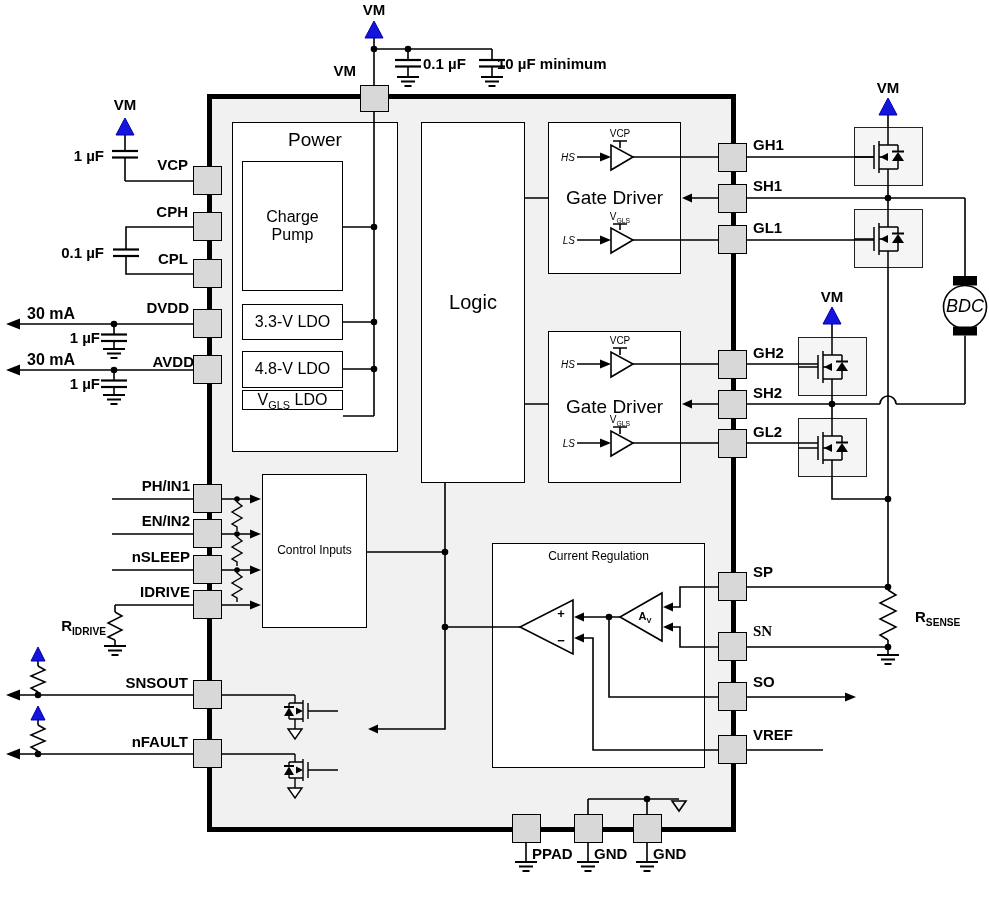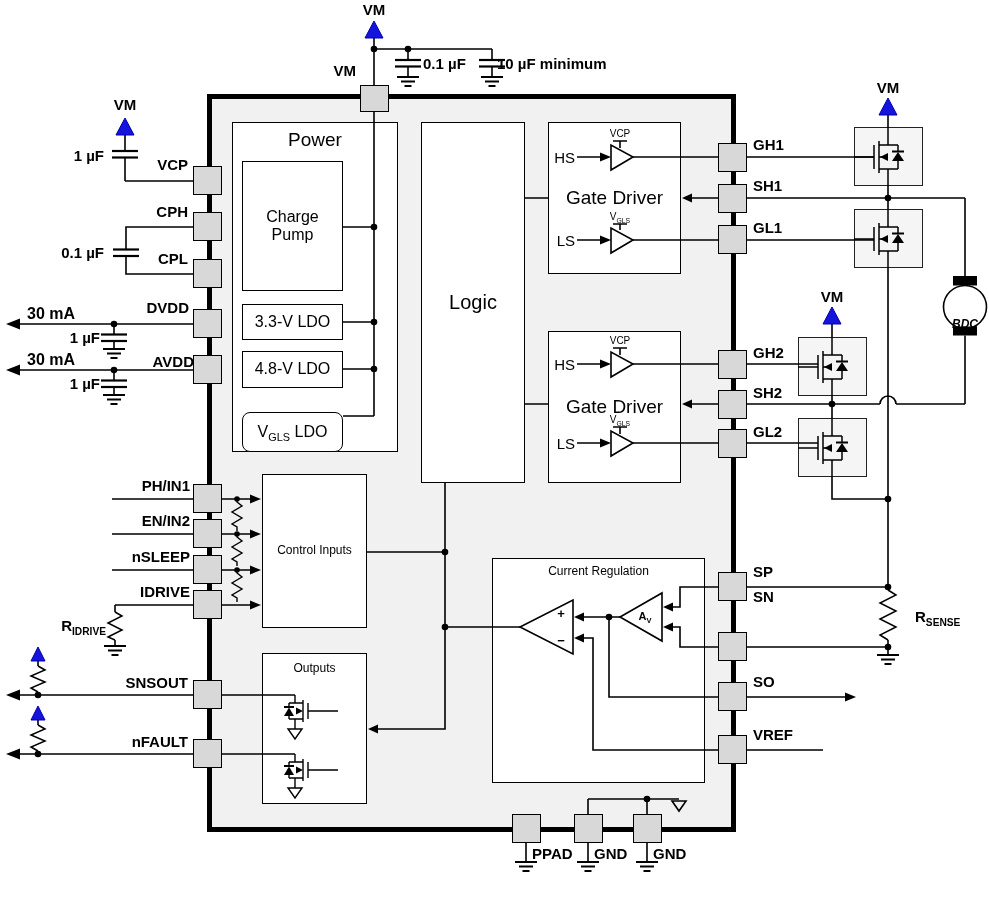--- a/index.html
+++ b/index.html
@@ -11,24 +11,24 @@
   .blk{position:absolute;background:#fff;border:1.6px solid #000;box-sizing:border-box;
        display:flex;align-items:center;justify-content:center;text-align:center;line-height:1.15;}
   .blk.top{align-items:flex-start;}
   .fetbox{position:absolute;background:var(--fet-box-bg);border:1.3px solid #222;box-sizing:border-box;}
   .pin{position:absolute;width:29px;height:29px;background:var(--pin-fill);
        border:1.6px solid #000;box-sizing:border-box;}
   svg.wires{position:absolute;left:0;top:0;pointer-events:none;}
   .lbl{position:absolute;font-weight:bold;font-size:15px;white-space:nowrap;transform:translate(0,-50%);}
   .lbl.r{transform:translate(-100%,-50%);}
   .lbl.c{transform:translate(-50%,-50%);}
-  .lbl.small{font-size:15px;font-weight:normal;}
+  .lbl.small{font-size:10px;font-weight:normal;font-style:italic;}
   .lbl.tiny{font-size:10px;font-weight:normal;}
   .lbl.s12{font-size:16px;}
-  .lbl.it{font-style:italic;font-weight:bold;font-size:12px;margin-top:18px;}
+  .lbl.it{font-style:italic;font-weight:normal;font-size:18px;}
   .lbl sub,.blk sub{font-size:68%;line-height:0;}
   .t16{font-size:16px;} .t18{font-size:12px;} .t19{font-size:19px;} .t20{font-size:20px;}
   .pt6{padding-top:6px;} .pt8{padding-top:8px;}
   .w72{display:block;width:72px;} .w84{display:block;width:84px;}
 </style>
 </head>
 <body>
 
 <div class="canvas">
 
@@ -39,39 +39,36 @@
     </div>
   <div class="blk t16" style="left:242px;top:161px;width:101px;height:130px;">
     <span class="w72">Charge Pump</span>
     </div>
   <div class="blk t16" style="left:242px;top:304px;width:101px;height:36px;">
     <span>3.3-V LDO</span>
     </div>
   <div class="blk t16" style="left:242px;top:351px;width:101px;height:37px;">
     <span>4.8-V LDO</span>
     </div>
-  <div class="blk t16" style="left:242px;top:412px;width:101px;height:40px;border-radius:8px;">
+  <div class="blk t16" style="left:242px;top:390px;width:101px;height:20px;">
     <span><span>V</span><sub>GLS</sub>&nbsp;<span>LDO</span></span>
     </div>
   <div class="blk t20" style="left:421px;top:122px;width:104px;height:361px;">
     <span>Logic</span>
     </div>
   <div class="blk t19" style="left:548px;top:122px;width:133px;height:152px;">
     <span>Gate Driver</span>
     </div>
   <div class="blk t19" style="left:548px;top:331px;width:133px;height:152px;">
     <span>Gate Driver</span>
     </div>
   <div class="blk t18" style="left:262px;top:474px;width:105px;height:154px;">
     <span class="w84">Control Inputs</span>
     </div>
-  <div class="blk top pt8 t18" style="left:262px;top:653px;width:105px;height:151px;">
-    <span>Outputs</span>
-    </div>
-  <div class="blk top pt6 t18" style="left:492px;top:558px;width:213px;height:225px;text-align:right;">
+  <div class="blk top pt6 t18" style="left:492px;top:543px;width:213px;height:225px;text-align:right;">
     <span>Current Regulation</span>
     </div>
 
   <div class="fetbox" style="left:854px;top:127px;width:69px;height:59px;"></div>
   <div class="fetbox" style="left:854px;top:209px;width:69px;height:59px;"></div>
   <div class="fetbox" style="left:798px;top:337px;width:69px;height:59px;"></div>
   <div class="fetbox" style="left:798px;top:418px;width:69px;height:59px;"></div>
 
   <svg class="wires" width="989" height="897">
     <defs>
@@ -309,21 +306,21 @@
   <div class="lbl r" style="left:188px;top:682px;">SNSOUT</div>
   <div class="lbl r" style="left:188px;top:741px;">nFAULT</div>
 
   <div class="lbl" style="left:753px;top:144px;">GH1</div>
   <div class="lbl" style="left:753px;top:185px;">SH1</div>
   <div class="lbl" style="left:753px;top:227px;">GL1</div>
   <div class="lbl" style="left:753px;top:352px;">GH2</div>
   <div class="lbl" style="left:753px;top:392px;">SH2</div>
   <div class="lbl" style="left:753px;top:431px;">GL2</div>
   <div class="lbl" style="left:753px;top:571px;">SP</div>
-  <div class="lbl" style="left:753px;top:596px;">SN</div>
+  <div class="lbl" style="left:753px;top:631px;font-family:Liberation Serif, serif;">SN</div>
   <div class="lbl" style="left:753px;top:681px;">SO</div>
   <div class="lbl" style="left:753px;top:734px;">VREF</div>
 
   <div class="lbl" style="left:532px;top:853px;">PPAD</div>
   <div class="lbl" style="left:594px;top:853px;">GND</div>
   <div class="lbl" style="left:653px;top:853px;">GND</div>
 
   <div class="lbl c" style="left:888px;top:87px;">VM</div>
   <div class="lbl c" style="left:832px;top:296px;">VM</div>
   <div class="lbl c it" style="left:965px;top:306px;">BDC</div>

